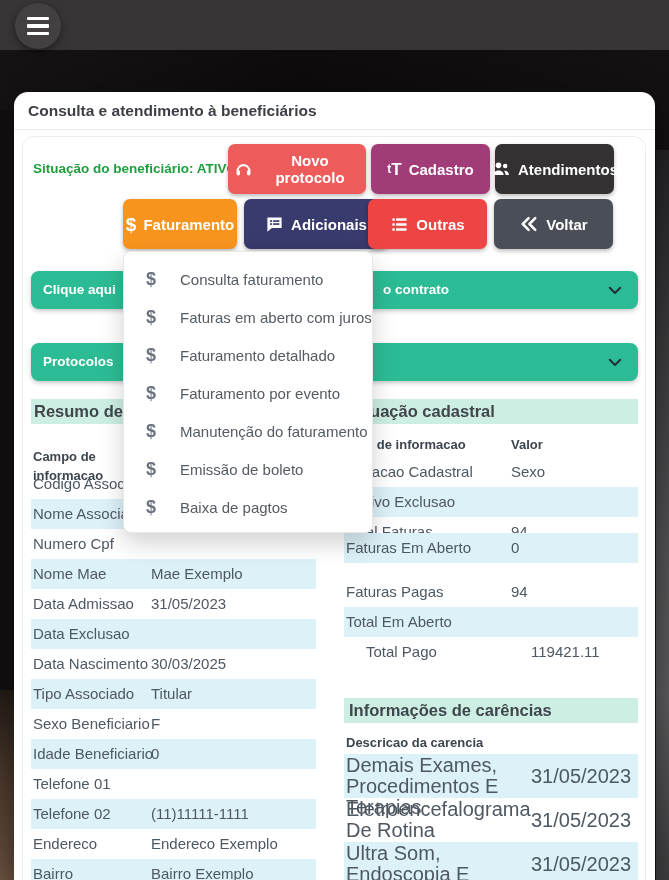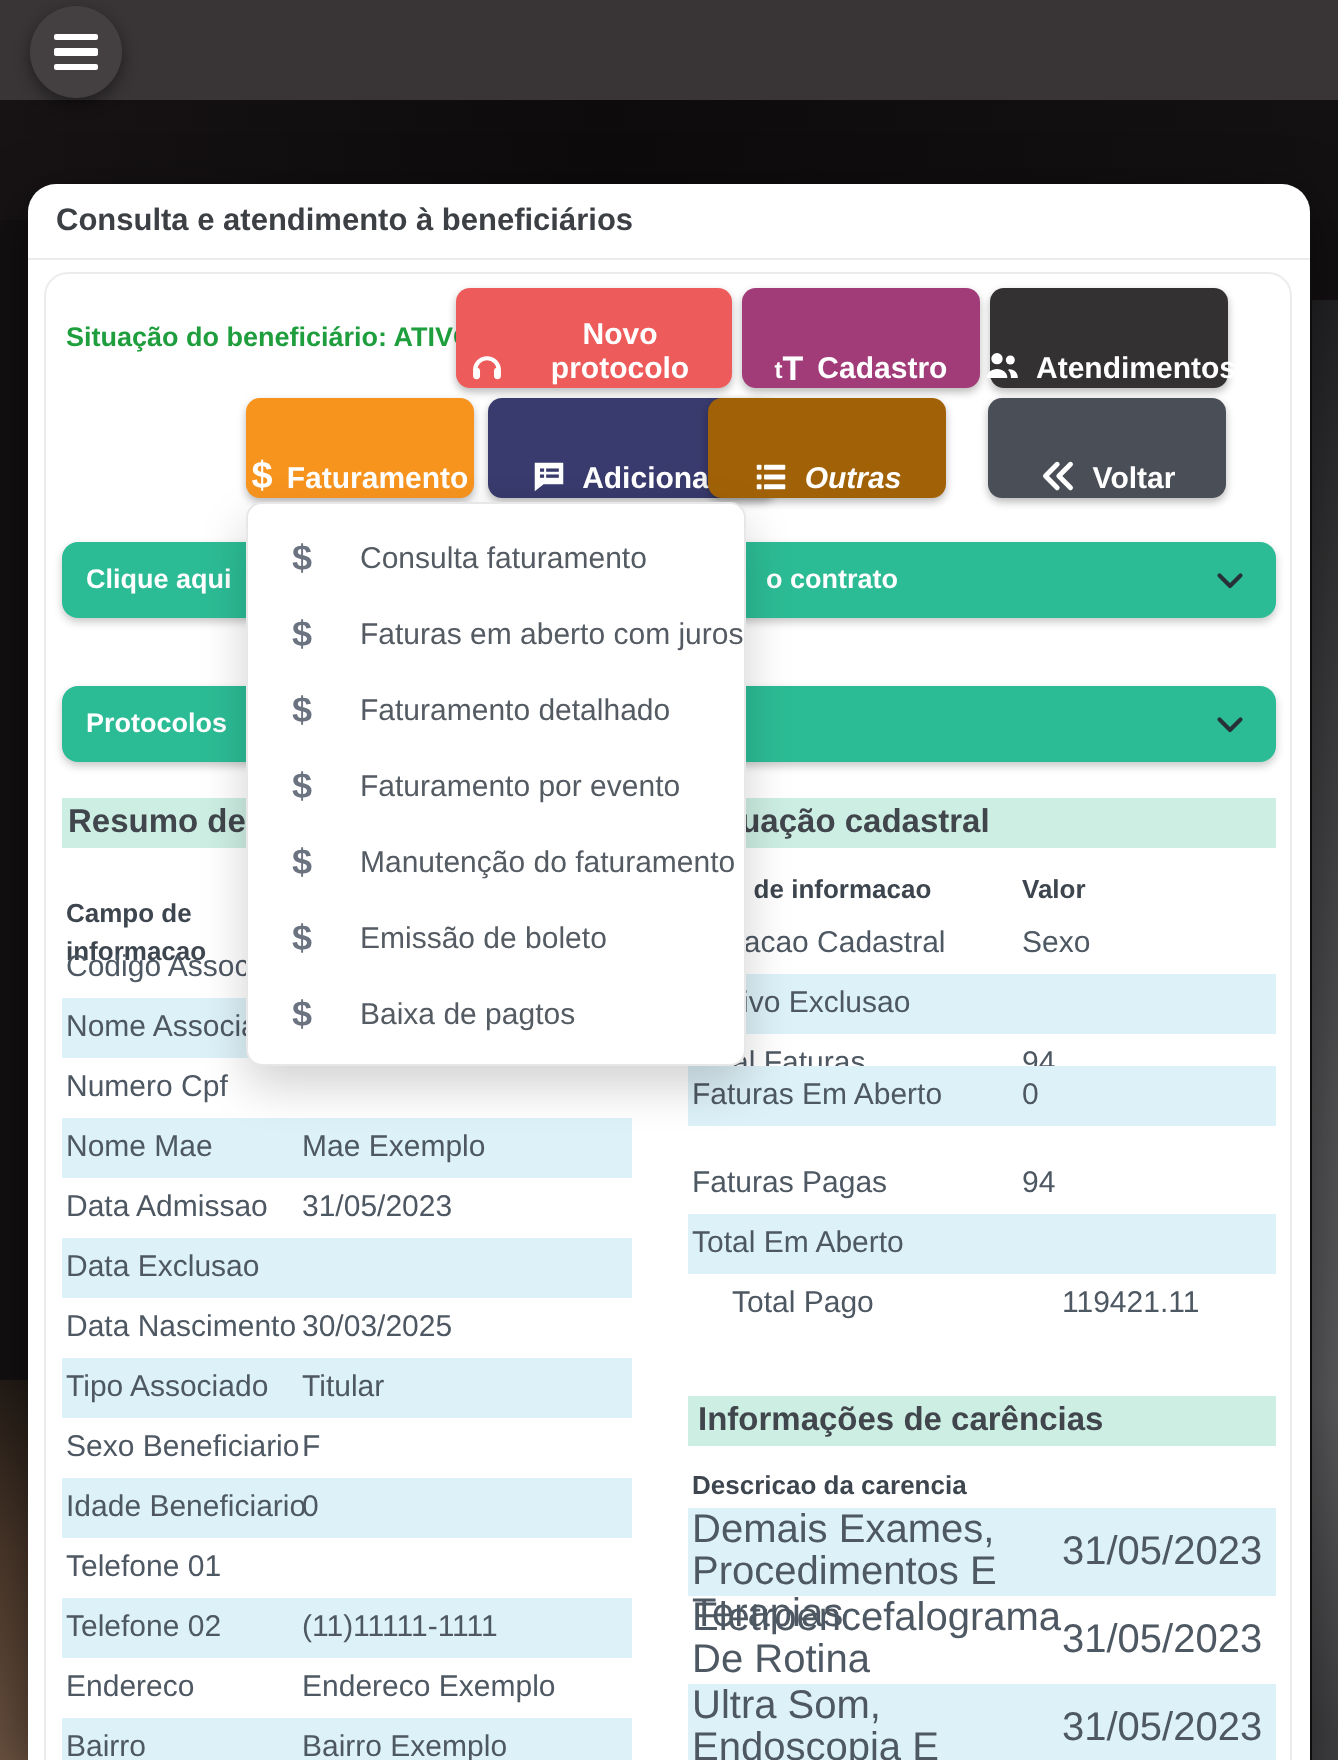--- a/index.html
+++ b/index.html
@@ -31,21 +31,21 @@
     padding-left:14px;font-size:15.5px;font-weight:600;color:#3c3f44;box-sizing:border-box;}
   .card-divider{position:absolute;left:0;top:37px;width:100%;height:1px;background:#ebebeb;}
 
   .content{position:absolute;left:8px;top:44px;width:624px;height:780px;
     border:1px solid #ececec;border-radius:12px;box-sizing:border-box;}
 
   
   .status-text{position:absolute;left:10px;top:7px;height:50px;line-height:50px;
     font-size:13.5px;font-weight:700;color:#1f9e3d;}
   .btn{position:absolute;height:50px;border-radius:7px;color:#fff;font-weight:700;font-size:15px;
-    display:flex;align-items:flex-end;justify-content:center;gap:7px;cursor:pointer;
+    display:flex;align-items:center;justify-content:center;gap:7px;cursor:pointer;
     box-shadow:0 2px 4px rgba(0,0,0,.28);box-sizing:border-box;border:none;}
   .btn .ic{display:flex;align-items:center;justify-content:center;}
   .dollar-glyph{font-size:19px;font-weight:800;line-height:1;}
   .tT{font-weight:800;letter-spacing:0;line-height:1;}
   .tT .small{font-size:12px;}
   .tT .big{font-size:17px;}
 
   
   .accordion{position:absolute;left:8px;width:607px;height:38px;background:#2cbc95;
     border-radius:8px;box-shadow:0 2px 4px rgba(0,0,0,.22);cursor:pointer;}
@@ -145,21 +145,21 @@
           <path d="M3 3h18v13.5H8.6L3 21z" fill="#fff"></path>
           <rect x="6.3" y="6.6" width="2.6" height="2.1" fill="#393a6d"></rect>
           <rect x="10.2" y="6.6" width="8" height="2.1" fill="#393a6d"></rect>
           <rect x="6.3" y="10.4" width="2.6" height="2.1" fill="#393a6d"></rect>
           <rect x="10.2" y="10.4" width="8" height="2.1" fill="#393a6d"></rect>
         </svg>
       </span>
       <span>Adicionais</span>
     </button>
 
-    <button class="btn" style="left:331px;top:62px;width:119px;background:#a16207;font-style:italic;">
+    <button class="btn" style="left:345px;top:62px;width:119px;background:#ef4444;">
       <span class="ic">
         <svg width="19" height="19" viewBox="0 0 24 24" fill="#fff">
           <rect x="3" y="4.2" width="3" height="3.2" rx="0.6"></rect>
             <rect x="7.6" y="4.2" width="13.4" height="3.2" rx="0.6"></rect>
           <rect x="3" y="10.4" width="3" height="3.2" rx="0.6"></rect>
             <rect x="7.6" y="10.4" width="13.4" height="3.2" rx="0.6"></rect>
           <rect x="3" y="16.6" width="3" height="3.2" rx="0.6"></rect>
             <rect x="7.6" y="16.6" width="13.4" height="3.2" rx="0.6"></rect>
         </svg>
       </span>

